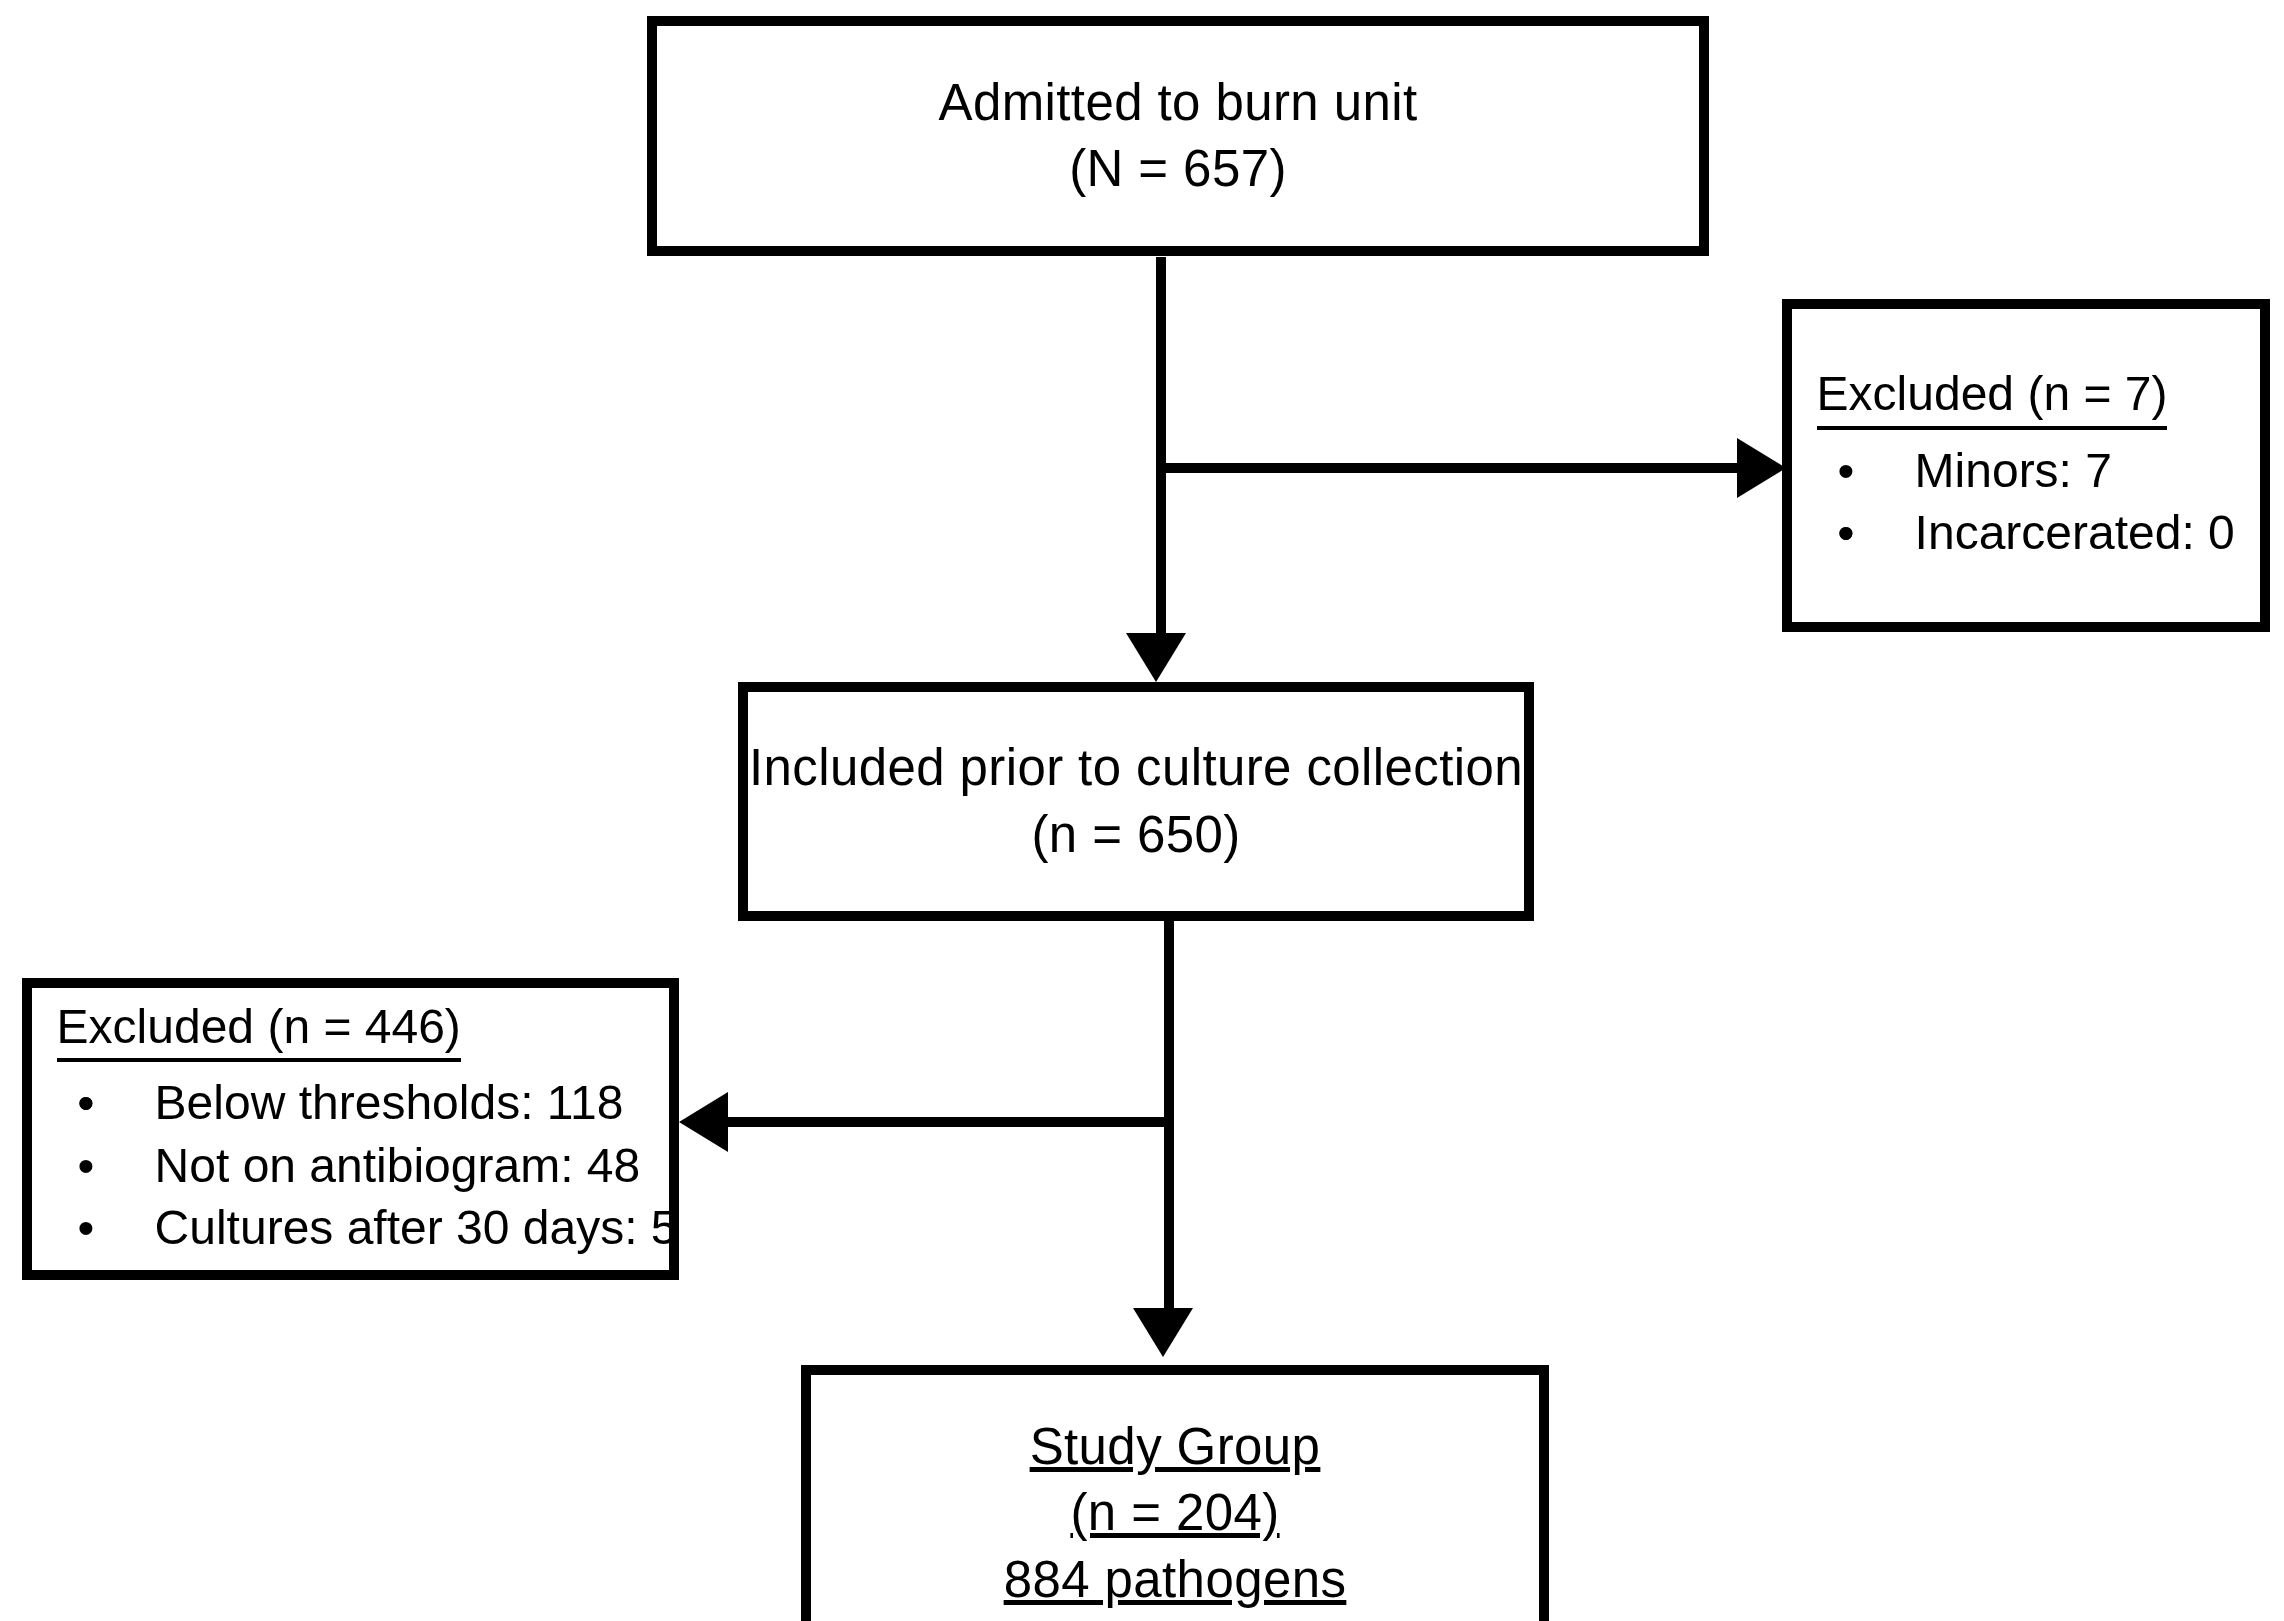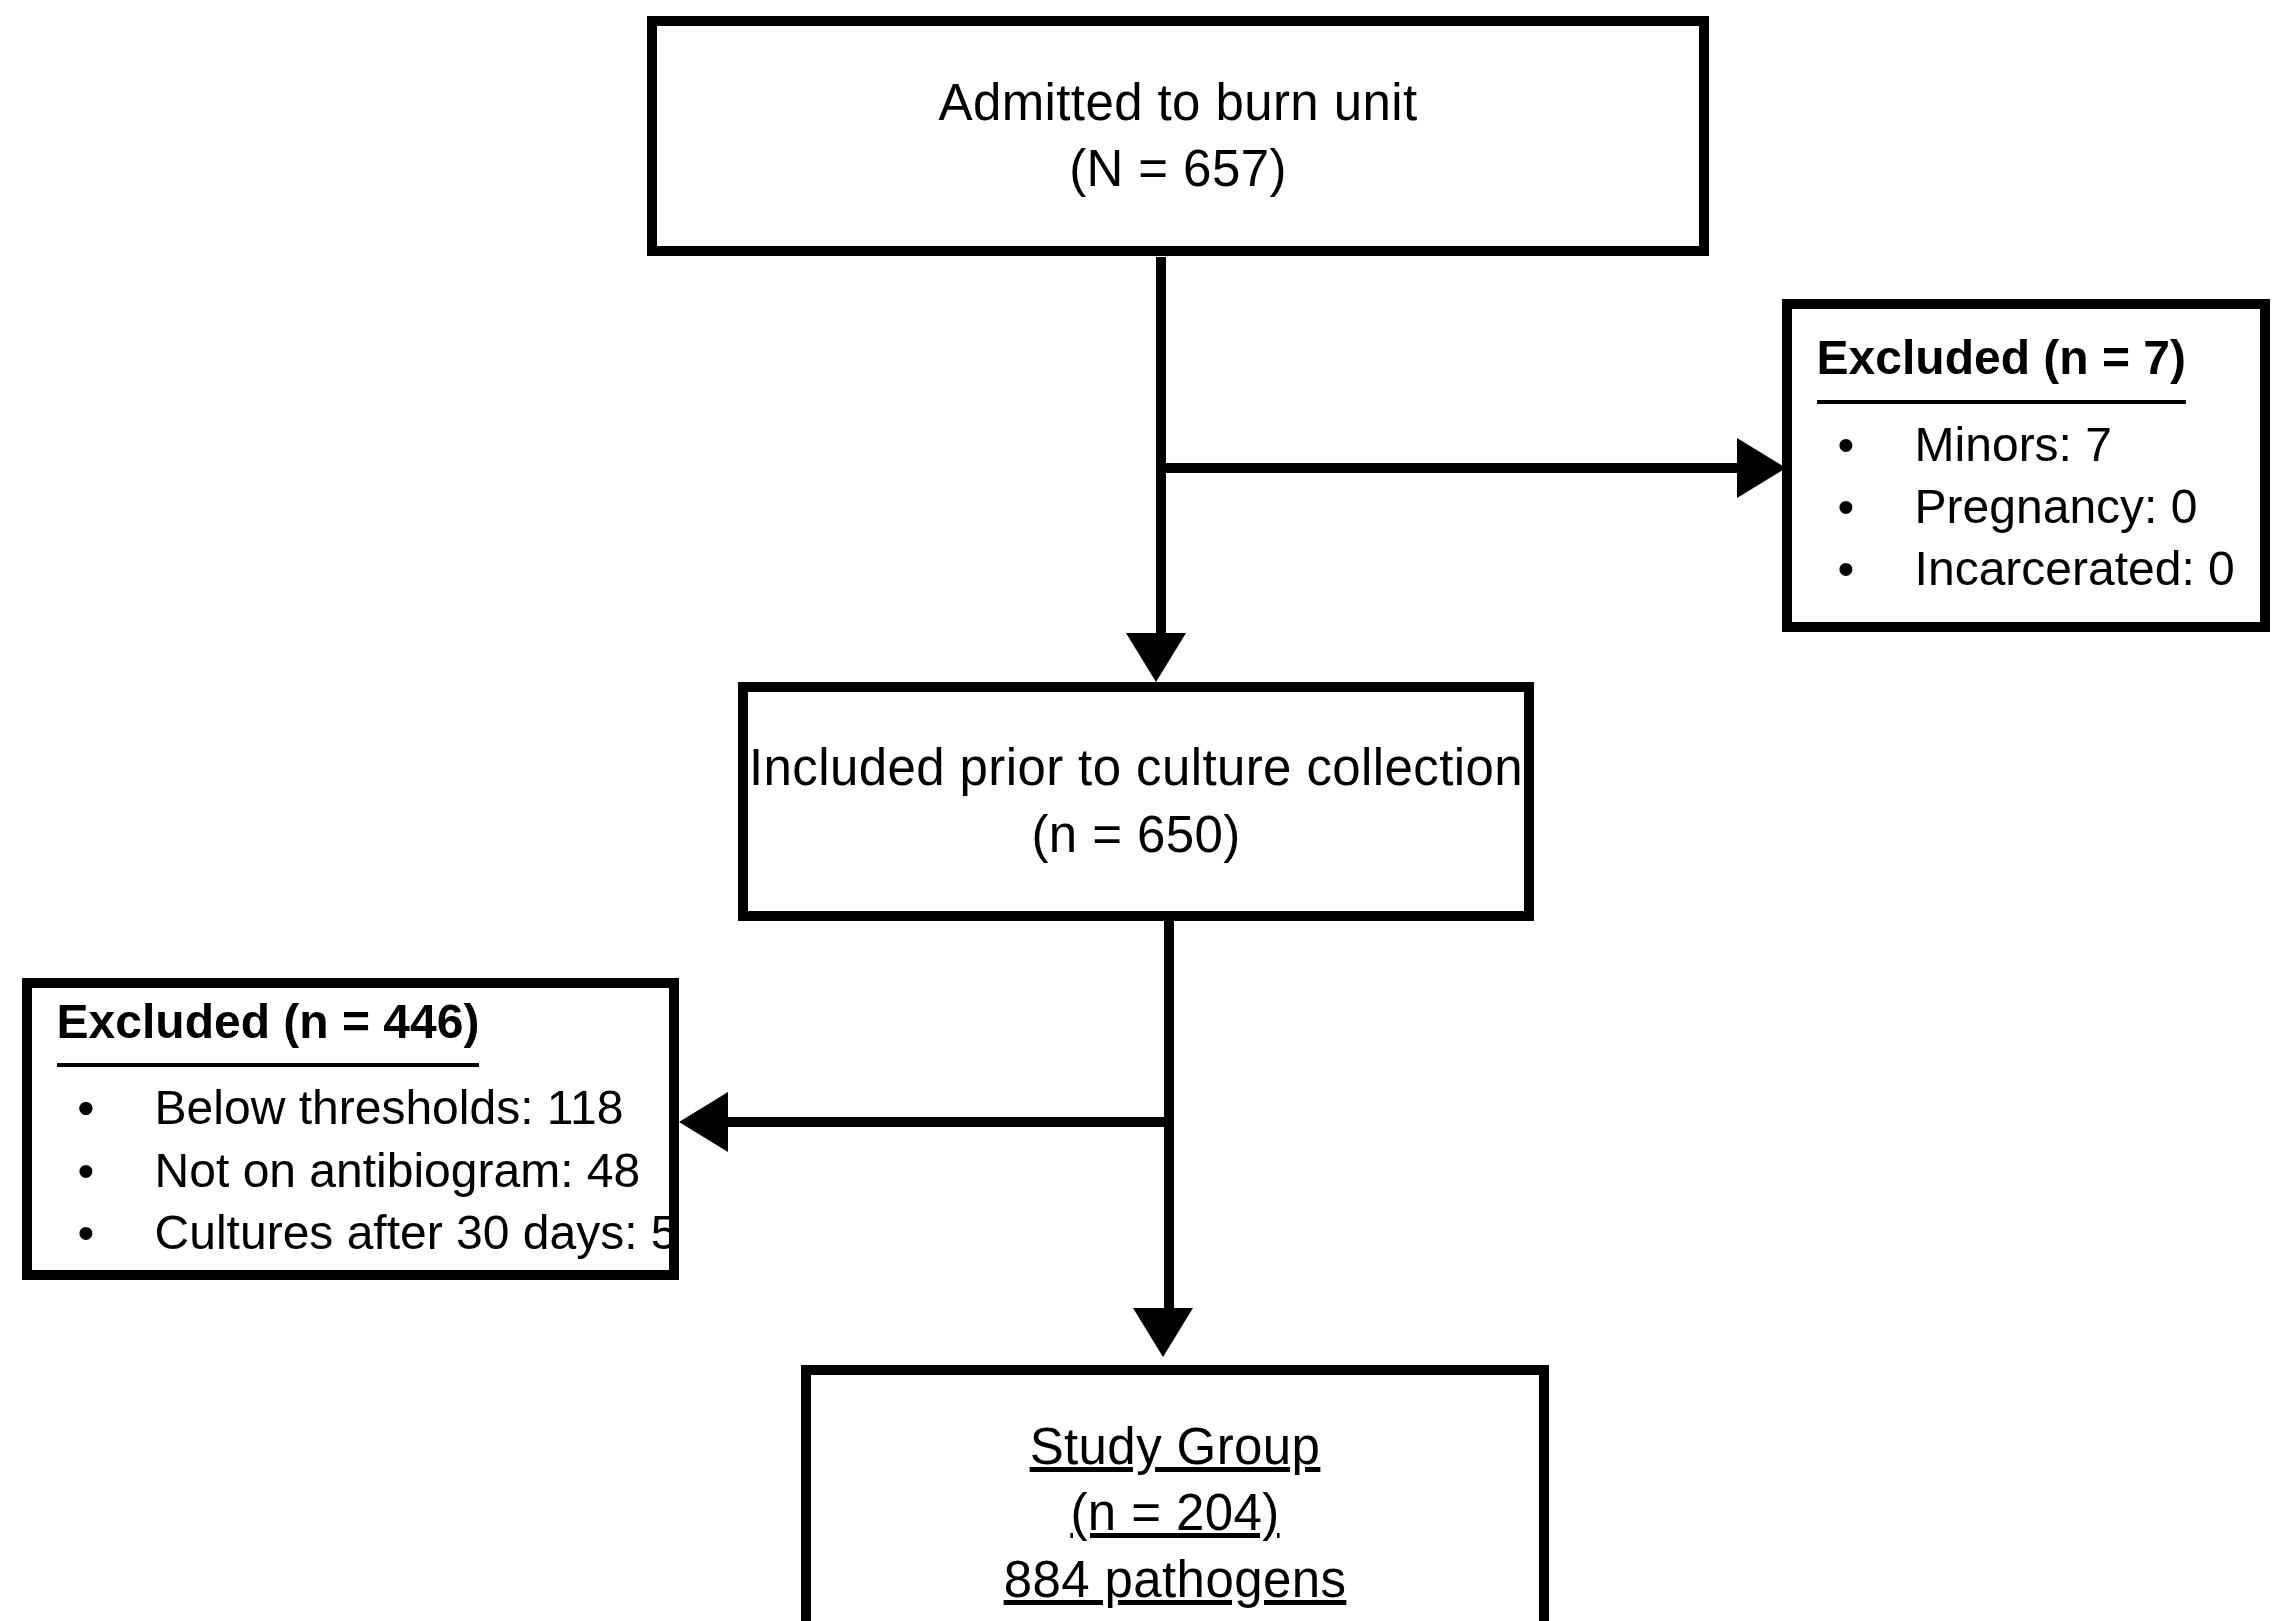--- a/index.html
+++ b/index.html
@@ -69,23 +69,22 @@
   .excl-body {
     padding-left: 24.6px;
     padding-right: 13px;
   }
   .excl-heading {
     font-size: 48px;
     line-height: 1.16;
     white-space: nowrap;
     display: inline-block;
     border-bottom: 4.1px solid #000000;
-    padding-bottom: 14px;
+    padding-bottom: 4px;
     margin-bottom: 9.8px;
-    font-weight: bold;
   }
   .excl-list {
     list-style: none;
     margin: 0;
     padding: 0;
   }
   .excl-item {
     position: relative;
     font-size: 48px;
     line-height: 1.30;
@@ -165,21 +164,20 @@
   <div class="node" id="node-excluded-minors">
     <div class="excl-body">
       <div class="excl-heading">Excluded (n = 7)</div>
       <ul class="excl-list">
         <li class="excl-item">
           <span class="bullet">•</span>
           <span>Minors: 7</span>
         </li>
         <li class="excl-item">
           <span class="bullet">•</span>
-          <span>Pregnancy: 0</span>
         </li>
         <li class="excl-item">
           <span class="bullet">•</span>
           <span>Incarcerated: 0</span>
         </li>
       </ul>
     </div>
   </div>
 
   <div class="node centered" id="node-included">

